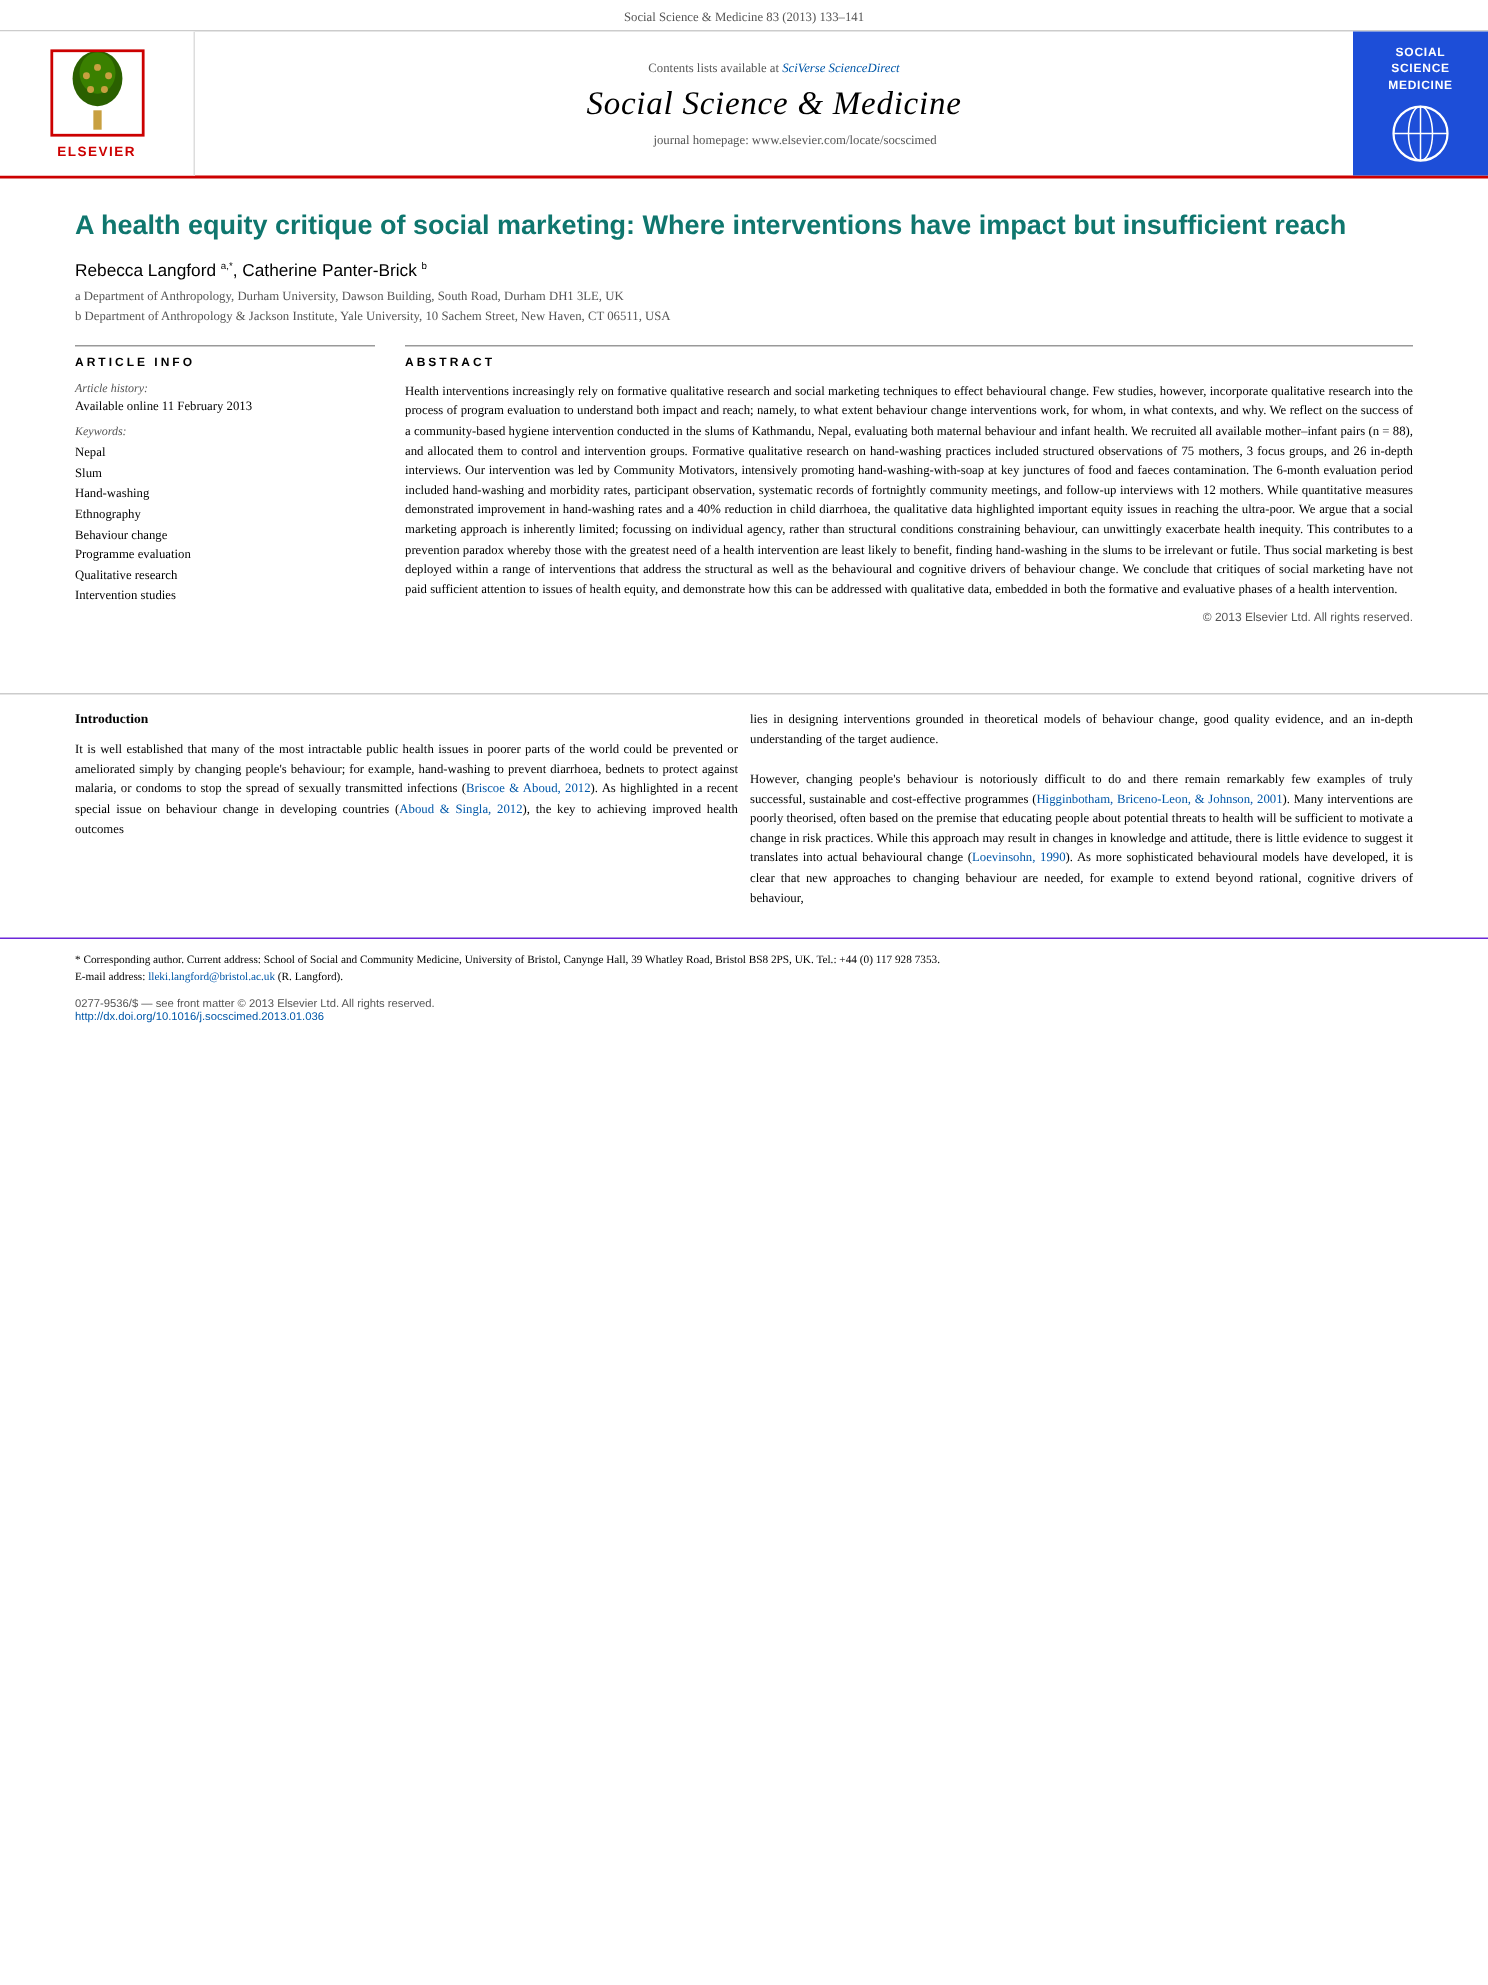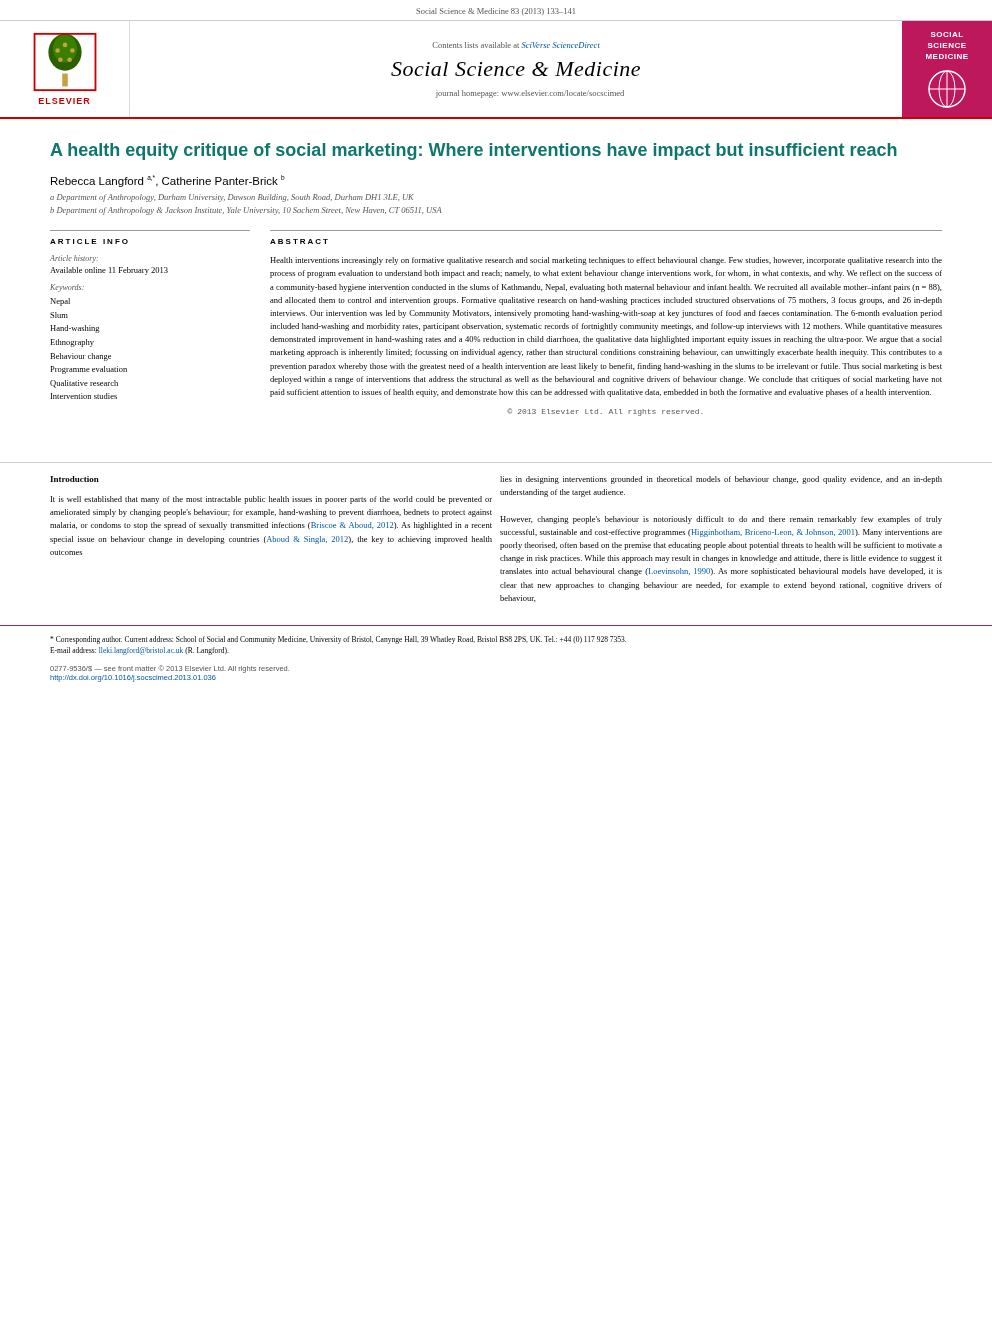--- a/index.html
+++ b/index.html
@@ -79,21 +79,21 @@
       font-style: italic;
     }
     .journal-homepage {
       font-size: 8.5px;
       color: #555;
       margin-top: 6px;
       padding-left: 28px;
     }
     .journal-cover-box {
       width: 90px;
-      background: #be185d;
+      background: #1d4ed8;
       display: flex;
       align-items: center;
       justify-content: center;
       flex-direction: column;
       padding: 8px 6px;
     }
     .cover-text {
       color: #fff;
       font-size: 8px;
       font-weight: bold;
@@ -123,21 +123,20 @@
       font-size: 11.5px;
       color: #000;
       margin-bottom: 4px;
       font-family: Arial, sans-serif;
     }
     .affiliations {
       font-size: 8.5px;
       color: #555;
       margin-bottom: 14px;
       line-height: 1.5;
-      font-style: italic;
     }
     
     .two-col {
       display: flex;
       gap: 20px;
       margin-bottom: 16px;
     }
     .article-info-col {
       width: 200px;
       flex-shrink: 0;
@@ -187,23 +186,23 @@
     .abstract-text {
       font-size: 8.5px;
       line-height: 1.55;
       color: #000;
       text-align: justify;
       font-family: 'Times New Roman', serif;
     }
     .copyright-line {
       font-size: 8px;
       color: #555;
-      text-align: center;
+      text-align: right;
       margin-top: 8px;
-      font-family: Liberation Mono, monospace;
+      font-family: Liberation Sans, sans-serif;
     }
     .divider {
       border: none;
       border-top: 1px solid #ccc;
       margin: 10px 0;
     }
     
     .body-text-cols {
       display: flex;
       gap: 8px;

